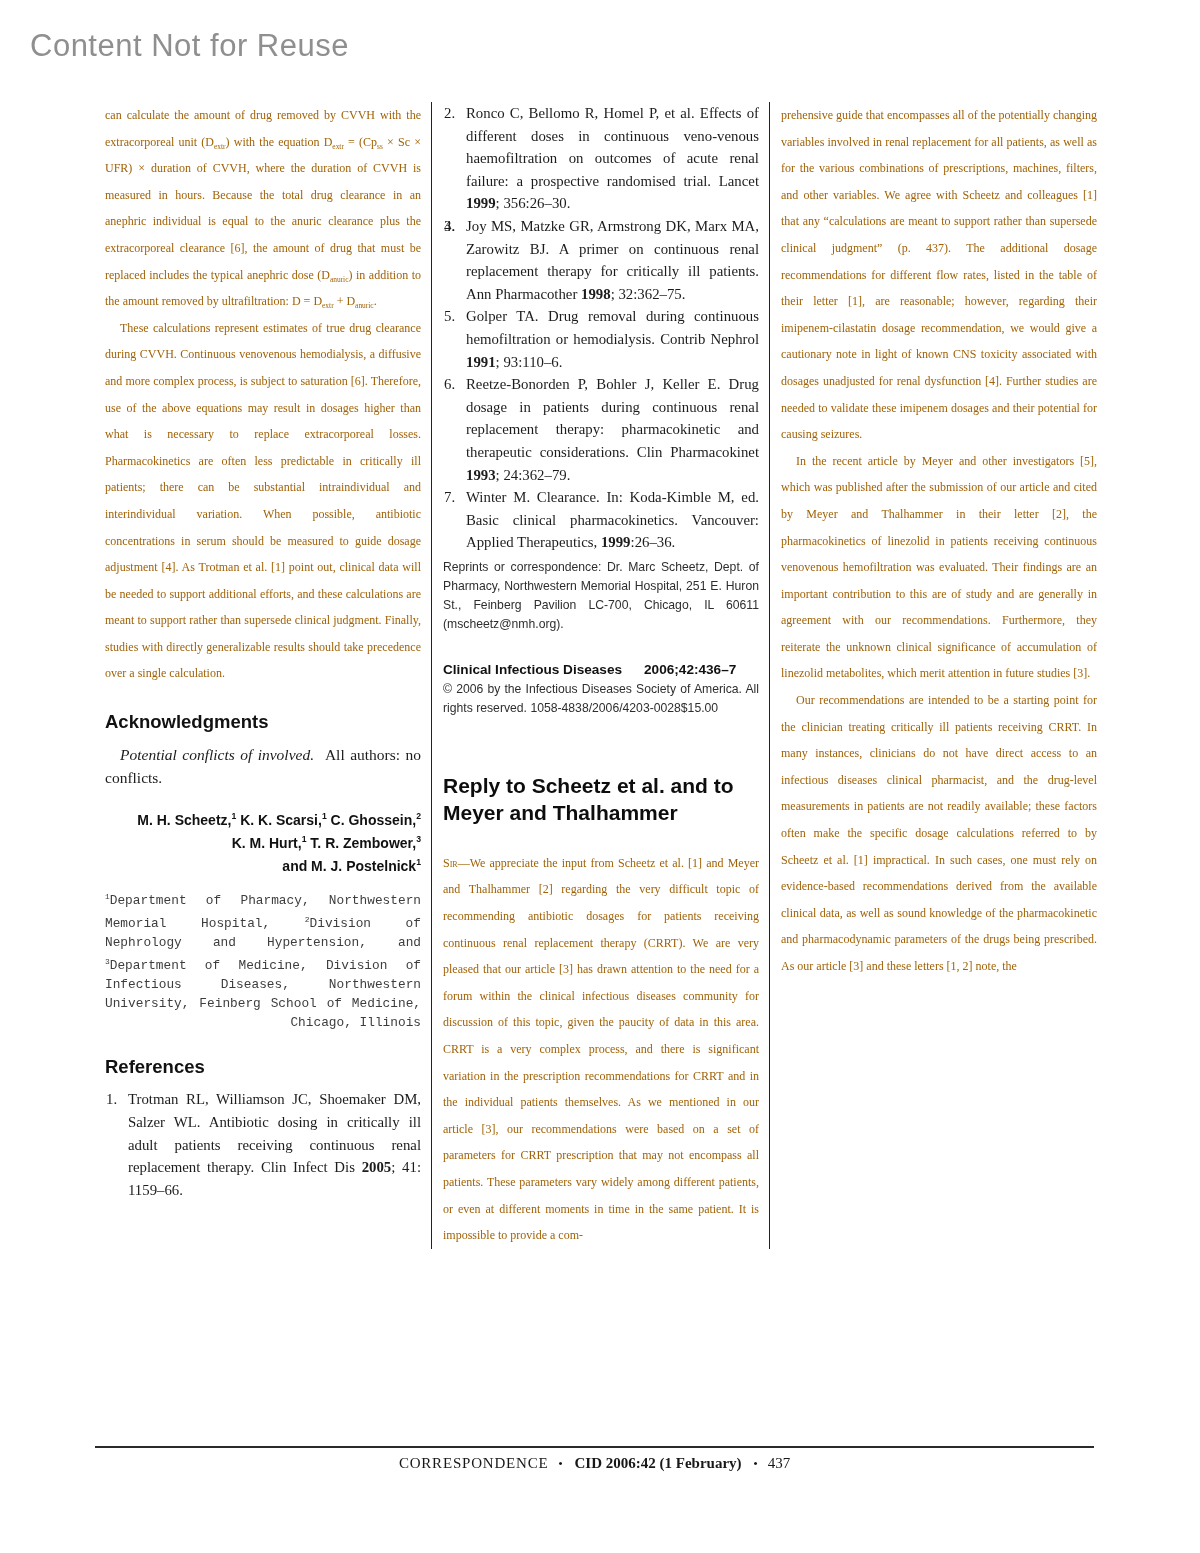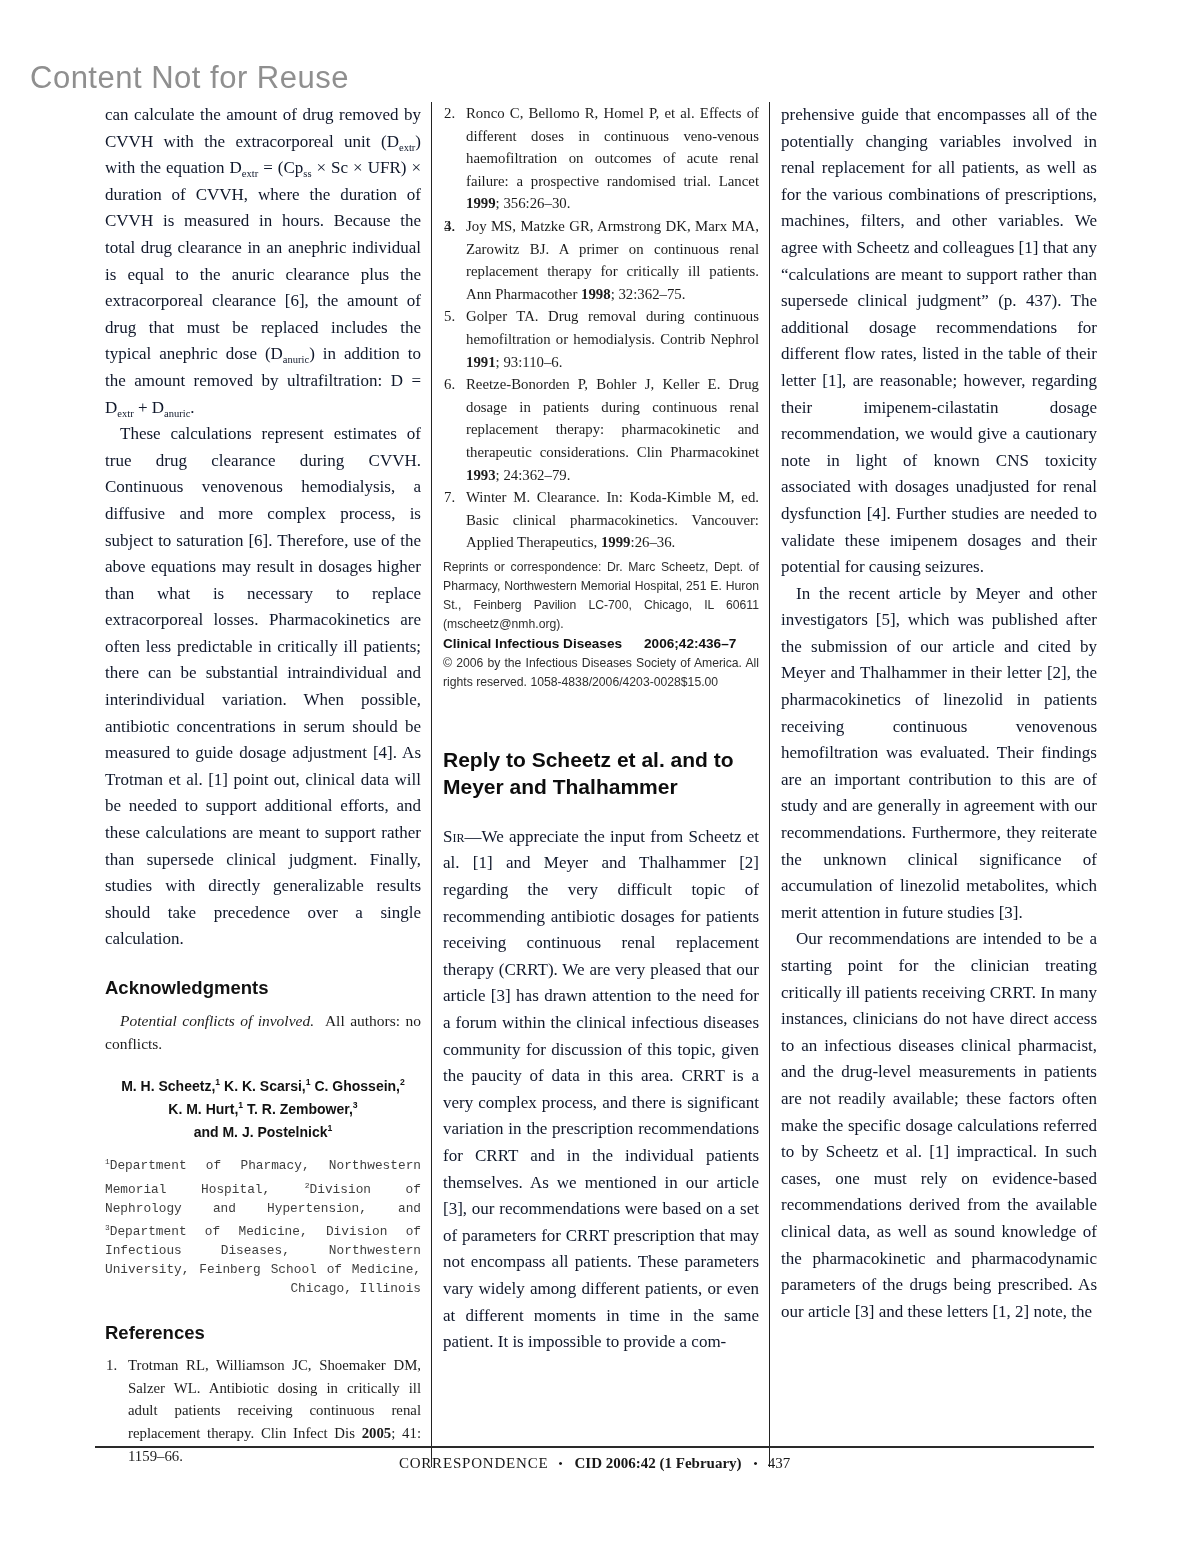--- a/index.html
+++ b/index.html
@@ -4,49 +4,49 @@
 <style>
   html, body { margin:0; padding:0; }
   body {
     width:1200px; height:1553px; position:relative;
     background:#ffffff; overflow:hidden;
     font-family:"Liberation Serif", serif; color:#1c1c1c;
   }
   .watermark {
     position:absolute; top:28px; left:30px;
     font-family:"Liberation Sans", sans-serif;
-    font-size:31px; color:#8f8f8f; letter-spacing:0.5px;margin-top:32px;
+    font-size:31px; color:#8f8f8f; letter-spacing:0.5px;
   }
   .columns {
     position:absolute; top:102px; left:105px; width:992px;
     display:flex; align-items:stretch;
   }
   .col { width:316px; flex:0 0 316px; }
   .col.mid, .col.right {
     border-left:1.5px solid #222;
     padding-left:11px; margin-left:10px;
   }
   p { margin:0; }
   .body-text {
-    font-size:17px; line-height:26.6px; text-align:justify;
-    color:#0f172a;
+    font-size:12px; line-height:26.6px; text-align:justify;
+    color:#a16207;
   }
   .body-text.indent { text-indent:15px; }
   .body-text sub { font-size:62%; line-height:0; }
   .sc { font-variant:small-caps; }
   .section-heading {
     font-family:"Liberation Sans", sans-serif; font-weight:bold;
     font-size:18.5px; color:#111; margin:24px 0 10px 0;
   }
   .ack-para {
     font-size:15.5px; line-height:23px; text-align:justify; text-indent:15px;
   }
   .authors {
     font-family:"Liberation Sans", sans-serif; font-weight:bold;
-    font-size:14px; line-height:19.5px; text-align:center;
+    font-size:14px; line-height:19.5px; text-align:right;
     margin-top:18px; color:#111;
   }
   .authors sup { font-size:62%; }
   .affiliations {
     font-family:Liberation Mono, monospace;
     font-size:12.8px; line-height:19px; color:#3d3d3d;
     text-align:justify; text-align-last:right; margin-top:10px;
   }
   .affiliations sup { font-size:62%; }
   .refs { margin-top:8px; }
@@ -55,21 +55,21 @@
     font-size:14.8px; line-height:22.6px; text-align:justify;
   }
   .ref .ref-num { position:absolute; left:1px; }
   .fineprint {
     font-family:"Liberation Sans", sans-serif;
     font-size:12.2px; line-height:19px; color:#2e2e2e;
     text-align:justify; margin-top:4px;
   }
   .journal-line {
     font-family:"Liberation Sans", sans-serif; font-weight:bold;
-    font-size:13.6px; color:#111; margin-top:2px;
+    font-size:13.6px; color:#111; margin-top:28px;
   }
   .journal-line .jcite { margin-left:22px; }
   .copyright { margin-top:3px; }
   .reply-title {
     font-family:"Liberation Sans", sans-serif; font-weight:bold;
     font-size:21px; line-height:27px; color:#0d0d0d;
     margin:54px 0 0 0;
   }
   .col2-body { margin-top:24px; }
   .col3 .body-text + .body-text { margin-top:0; }

